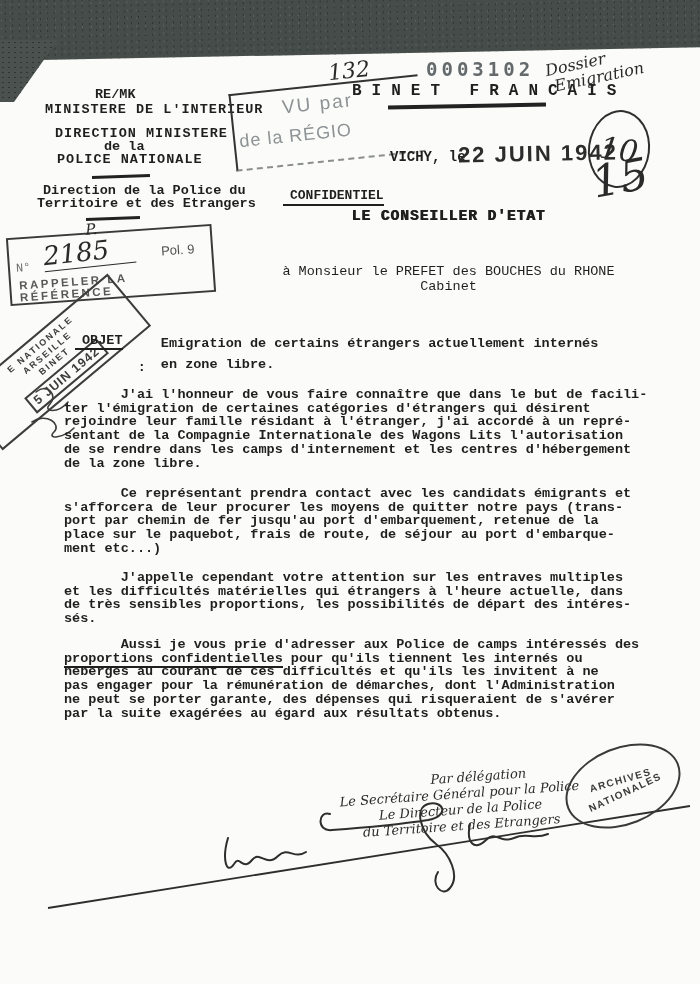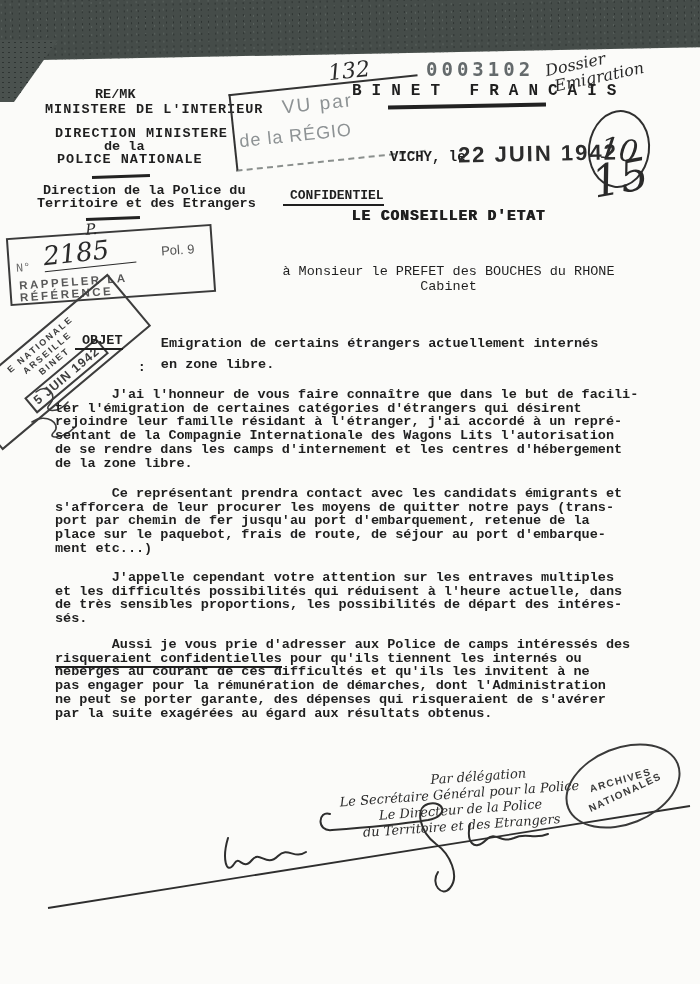--- a/index.html
+++ b/index.html
@@ -27,21 +27,21 @@
   
   .vu-stamp{left:232px;top:84px;width:188px;height:74px;transform:rotate(-6deg);
             border-top:2px solid #333;border-left:2px solid #333;border-bottom:2px dashed #8a8f8d;
             color:#8d9294;font-family:"Liberation Sans",sans-serif;}
   
   .receipt{left:-42px;top:328px;width:178px;transform:rotate(-40deg);border:2px solid #3d3d3d;
            padding:4px 6px;text-align:center;color:#3d3d3d;font-family:"Liberation Sans",sans-serif;}
   .receipt .small{font-size:9px;font-weight:bold;letter-spacing:2px;line-height:11px;}
   .receipt .datebox{border:2px solid #3d3d3d;margin:3px auto 0;padding:1px 4px;display:inline-block;
                     font-size:12.5px;font-weight:bold;letter-spacing:1px;}
-  .body-par{left:48px;width:616px;font-size:13.5px;line-height:13.7px;}
+  .body-par{left:57px;width:616px;font-size:13.5px;line-height:13.7px;}
   .u{border-bottom:2px solid #1f1f1f;}
   .sig-block{left:330px;top:770px;width:260px;text-align:center;transform:rotate(-4deg);
              font-family:"DejaVu Serif",serif;font-style:italic;font-size:13px;line-height:16px;color:#2b2b2b;}
   .arch-stamp{left:563px;top:747px;width:116px;height:74px;border:2.5px solid #3a3a3a;border-radius:50%;
               transform:rotate(-22deg);display:flex;flex-direction:column;align-items:center;justify-content:center;
               font-family:"Liberation Sans",sans-serif;font-weight:bold;color:#3a3a3a;}
   .arch-stamp div{font-size:10px;letter-spacing:1.5px;line-height:13px;}
   .overstrike{text-shadow:0.8px 0 #1f1f1f;}
   svg{display:block;}
 </style>
@@ -122,25 +122,25 @@
 rejoindre leur famille résidant à l'étranger, j'ai accordé à un repré-
 sentant de la Compagnie Internationale des Wagons Lits l'autorisation
 de se rendre dans les camps d'internement et les centres d'hébergement
 de la zone libre.</div>
 <div class="abs typed pre body-par" style="top:487px;">       Ce représentant prendra contact avec les candidats émigrants et
 s'afforcera de leur procurer les moyens de quitter notre pays (trans-
 port par chemin de fer jusqu'au port d'embarquement, retenue de la
 place sur le paquebot, frais de route, de séjour au port d'embarque-
 ment etc...)</div>
 <div class="abs typed pre body-par" style="top:571px;">       J'appelle cependant votre attention sur les entraves multiples
-et les difficultés possibilités qui réduisent à l'heure actuelle, dans
+et les difficultés matérielles qui étrangers à l'heure actuelle, dans
 de très sensibles proportions, les possibilités de départ des intéres-
 sés.</div>
 <div class="abs typed pre body-par" style="top:638px;"><span class="pre">       Aussi je vous prie d'adresser aux Police de camps intéressés des
-</span><span class="u">risqueraient confidentielles</span><span class="pre"> pour qu'ils tiennent les internés ou
+</span><span class="u">proportions confidentielles</span><span class="pre"> pour qu'ils tiennent les internés ou
 hébergés au courant de ces difficultés et qu'ils les invitent à ne
 pas engager pour la rémunération de démarches, dont l'Administration
 ne peut se porter garante, des dépenses qui risqueraient de s'avérer
 par la suite exagérées au égard aux résultats obtenus.</span></div>
 
 <div class="abs sig-block">
   <div style="margin-left:40px;">Par délégation</div>
   <div>Le Secrétaire Général pour la Police</div>
   <div>Le Directeur de la Police</div>
   <div>du Territoire et des Etrangers</div>

